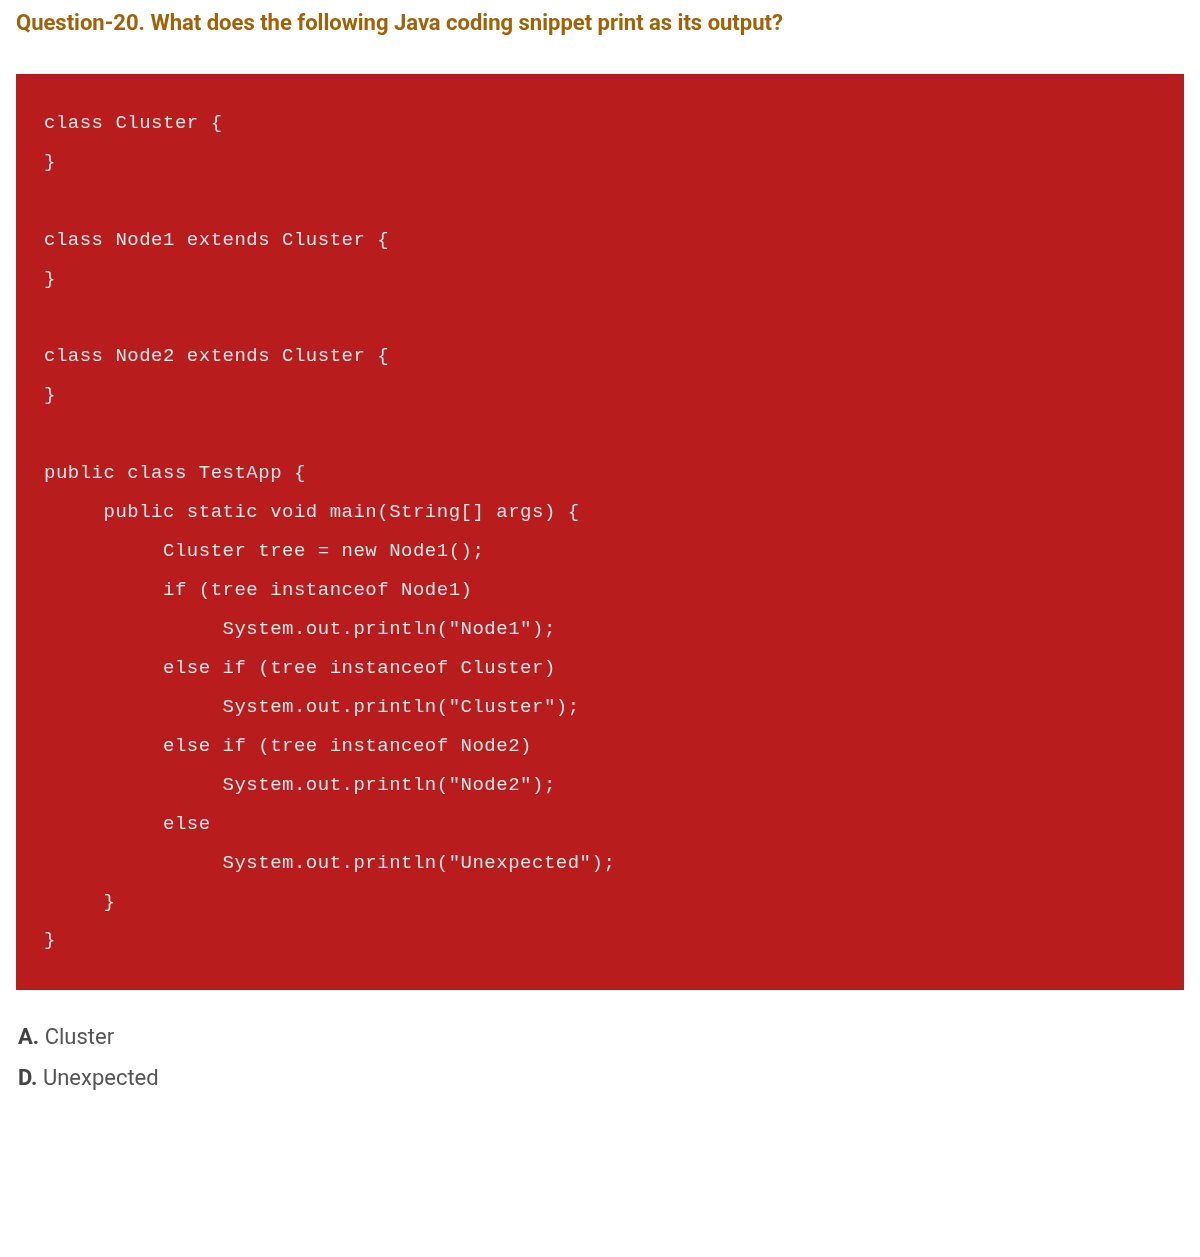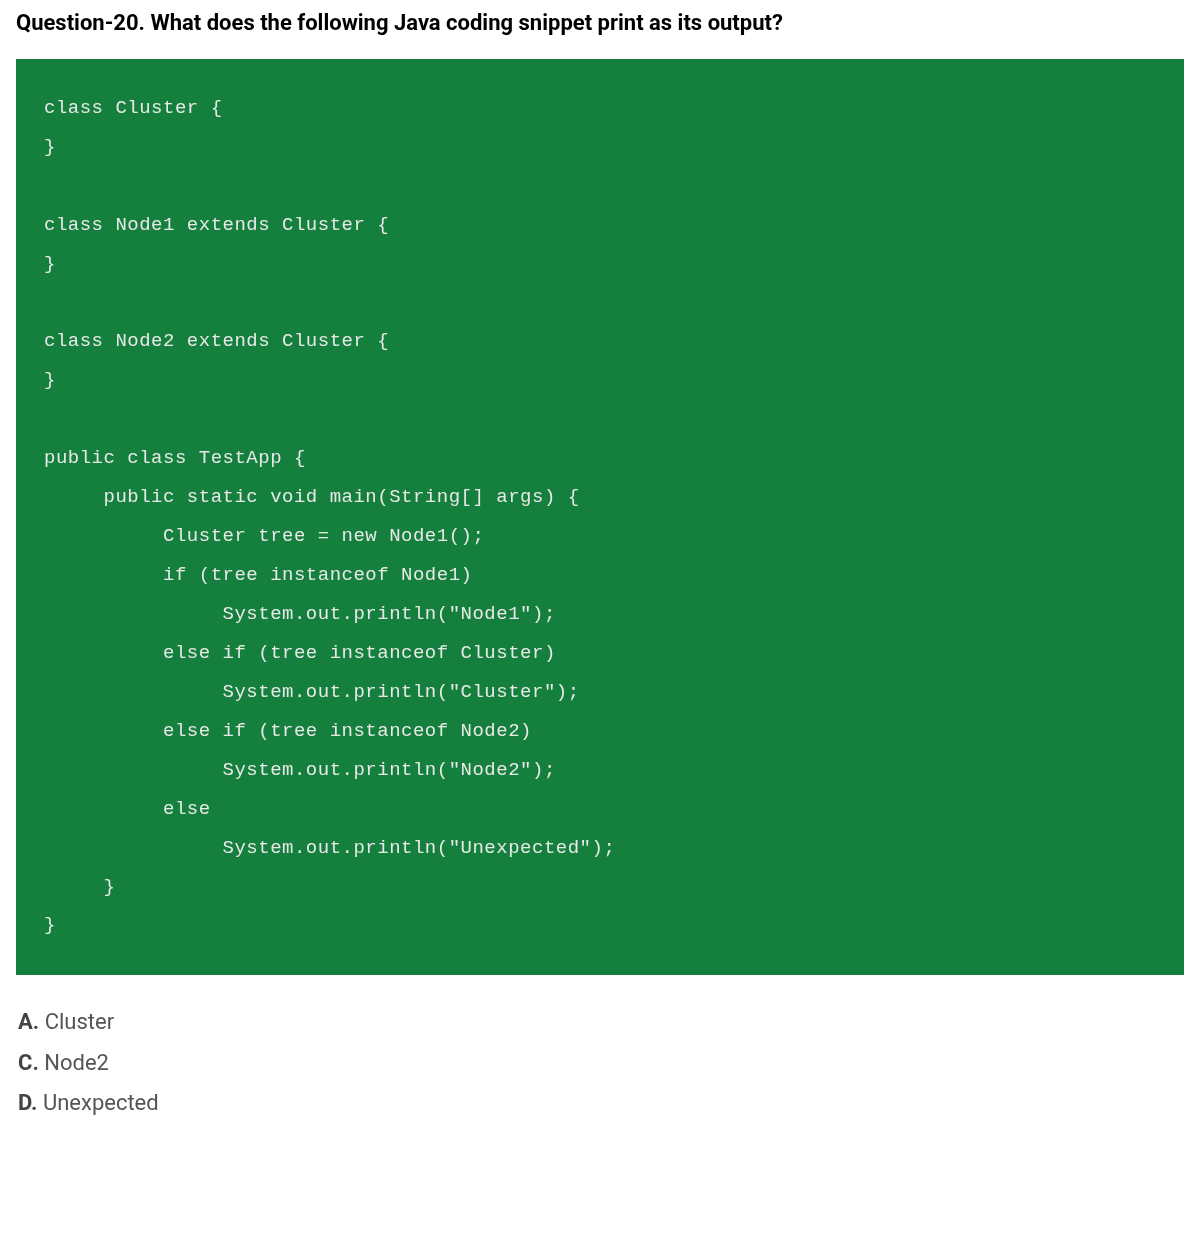--- a/index.html
+++ b/index.html
@@ -10,26 +10,26 @@
     body {
       font-family: -apple-system, BlinkMacSystemFont, "Segoe UI", Roboto, Helvetica, Arial, sans-serif;
       background: #ffffff;
       padding: 8px 16px 20px 16px;
       width: 1200px;
       color: #333;
     }
     .question-title {
       font-size: 22px;
       font-weight: 700;
-      color: #000000;
-      margin-bottom: 20px;
+      color: #a16207;
+      margin-bottom: 35px;
       line-height: 1.4;
     }
     .code-block {
-      background: #15803d;
+      background: #b91c1c;
       color: #e8e8e8;
       padding: 30px 28px 30px 28px;
       font-family: "Courier New", Courier, monospace;
       font-size: 19px;
       line-height: 2.05;
       white-space: pre;
       letter-spacing: 0.5px;
       margin-bottom: 28px;
     }
     .answer-options {
@@ -69,15 +69,14 @@
                System.out.println("Cluster");
           else if (tree instanceof Node2)
                System.out.println("Node2");
           else
                System.out.println("Unexpected");
      }
 }</div>
 
 <div class="answer-options">
     <div class="answer-option"><span class="answer-letter">A.</span><span> Cluster</span></div>
-    <div class="answer-option"><span class="answer-letter">C.</span><span> Node2</span></div>
     <div class="answer-option"><span class="answer-letter">D.</span><span> Unexpected</span></div>
   </div>
 
 </body></html>

